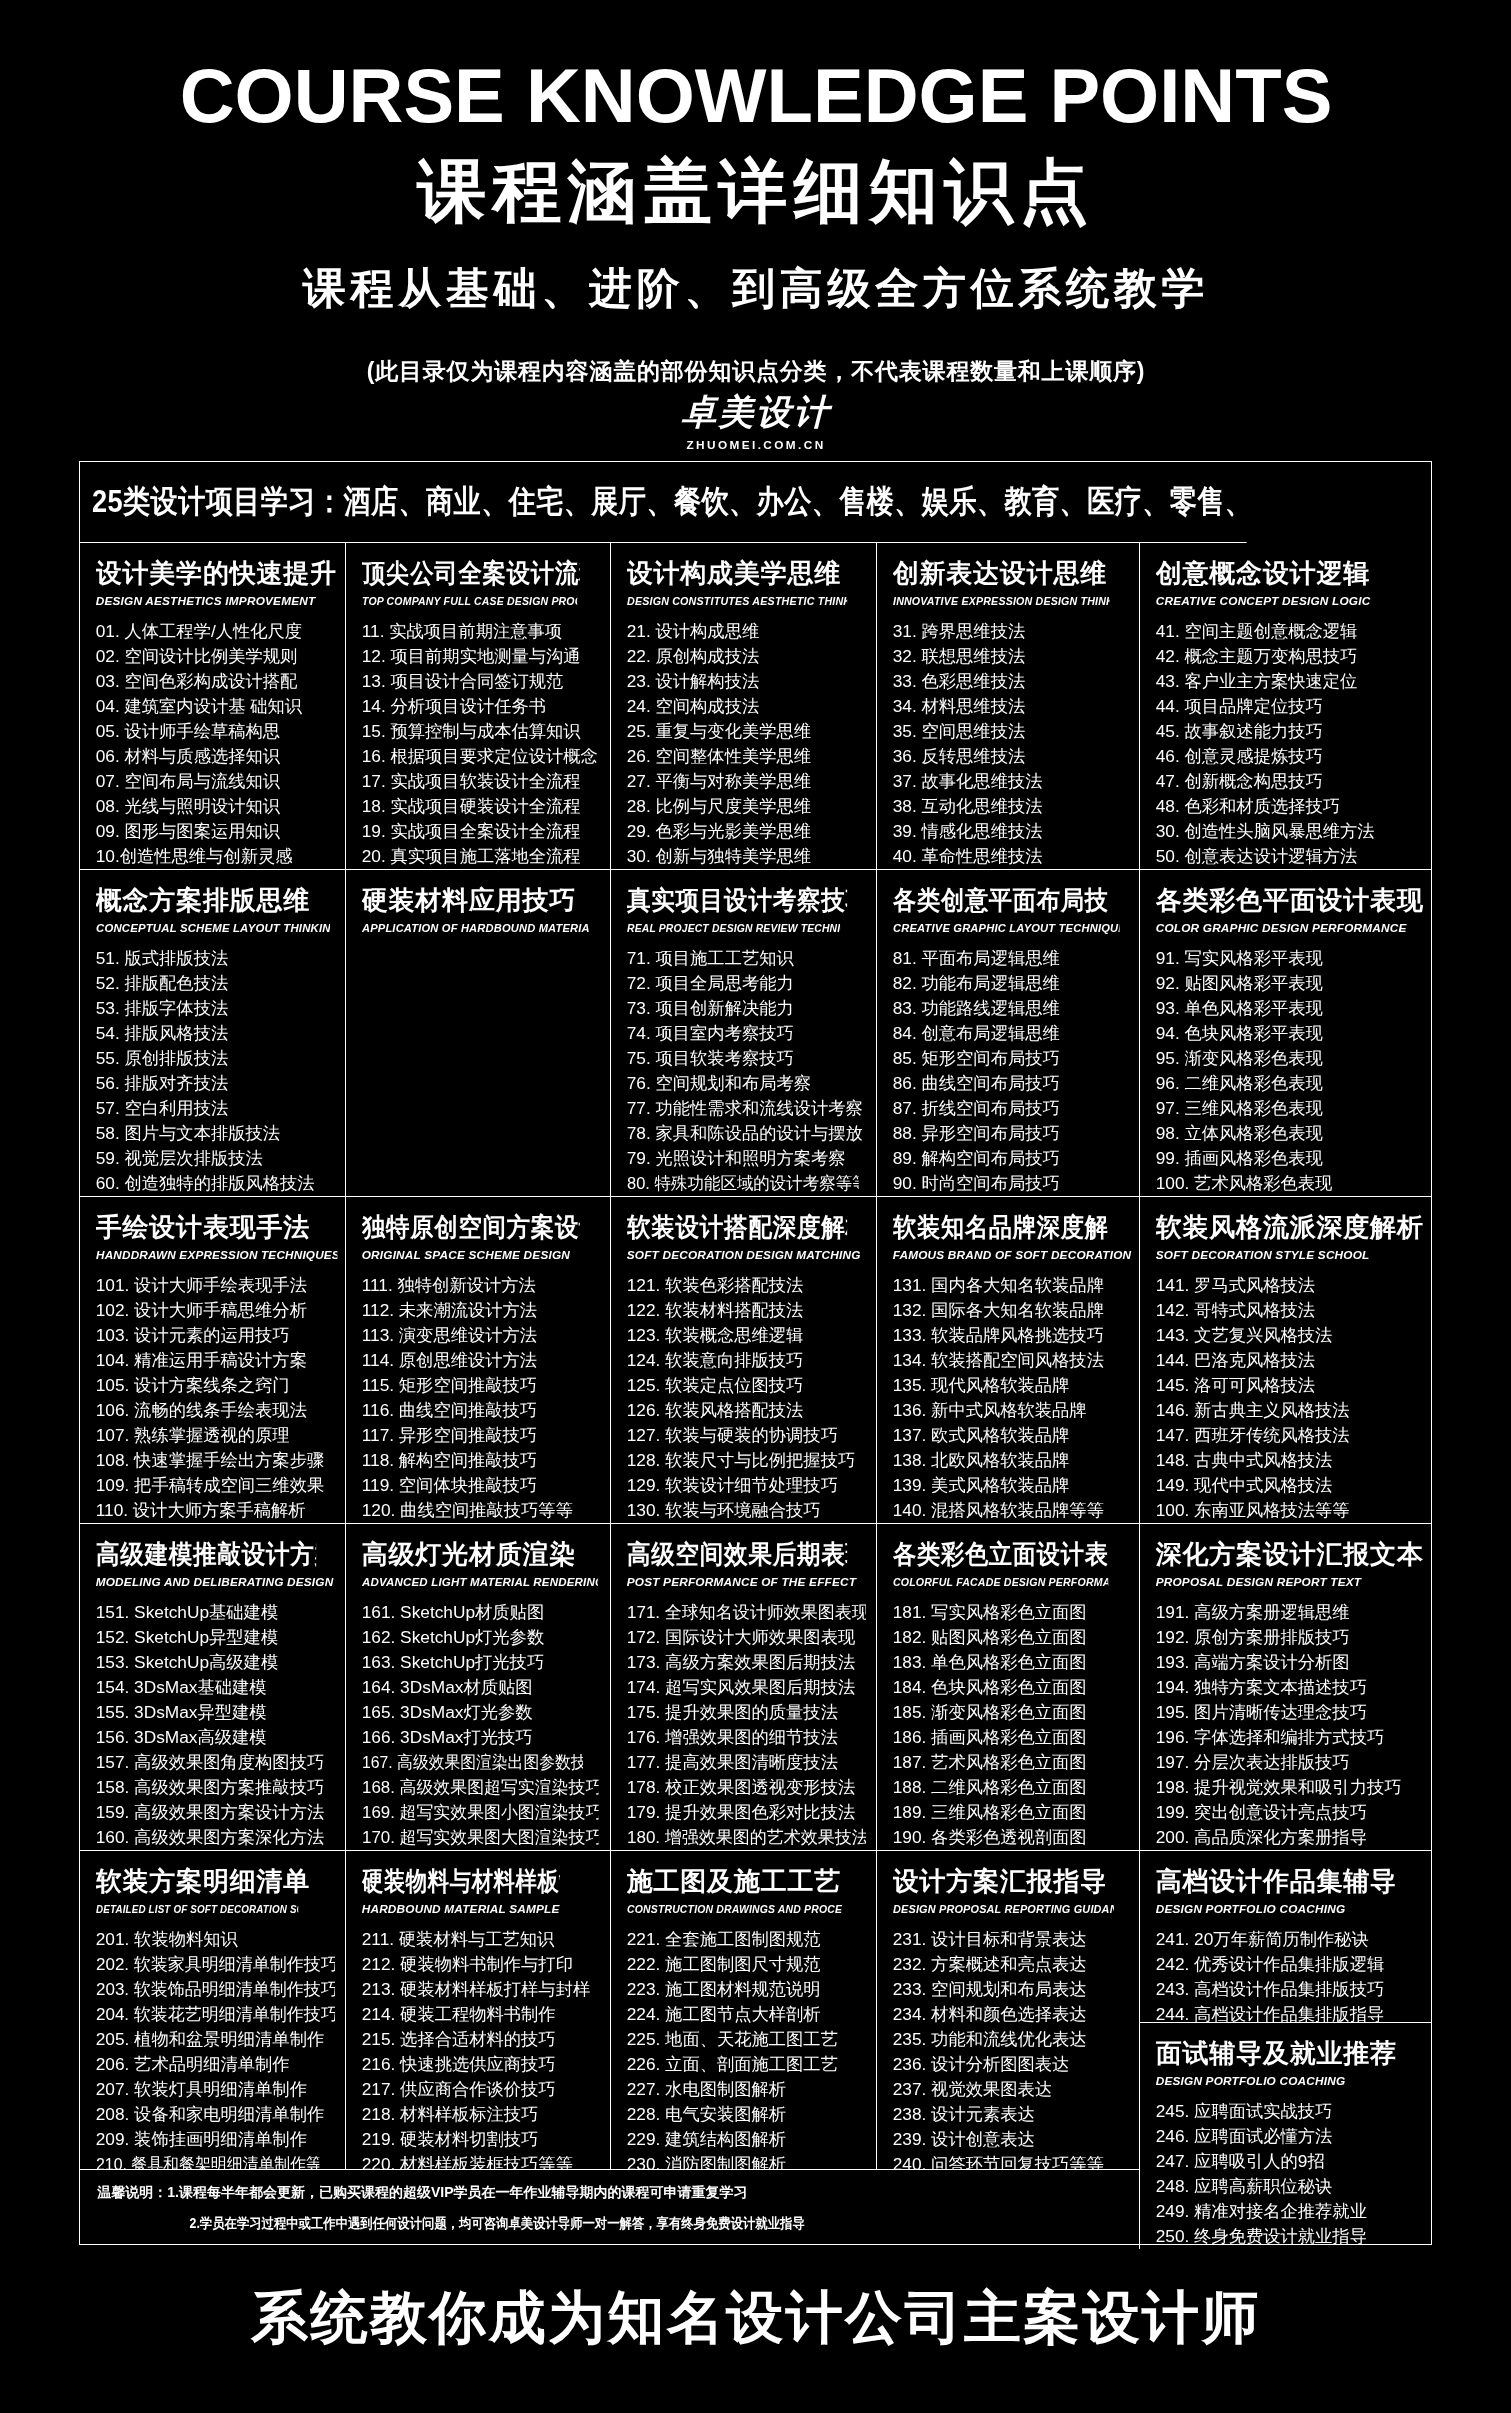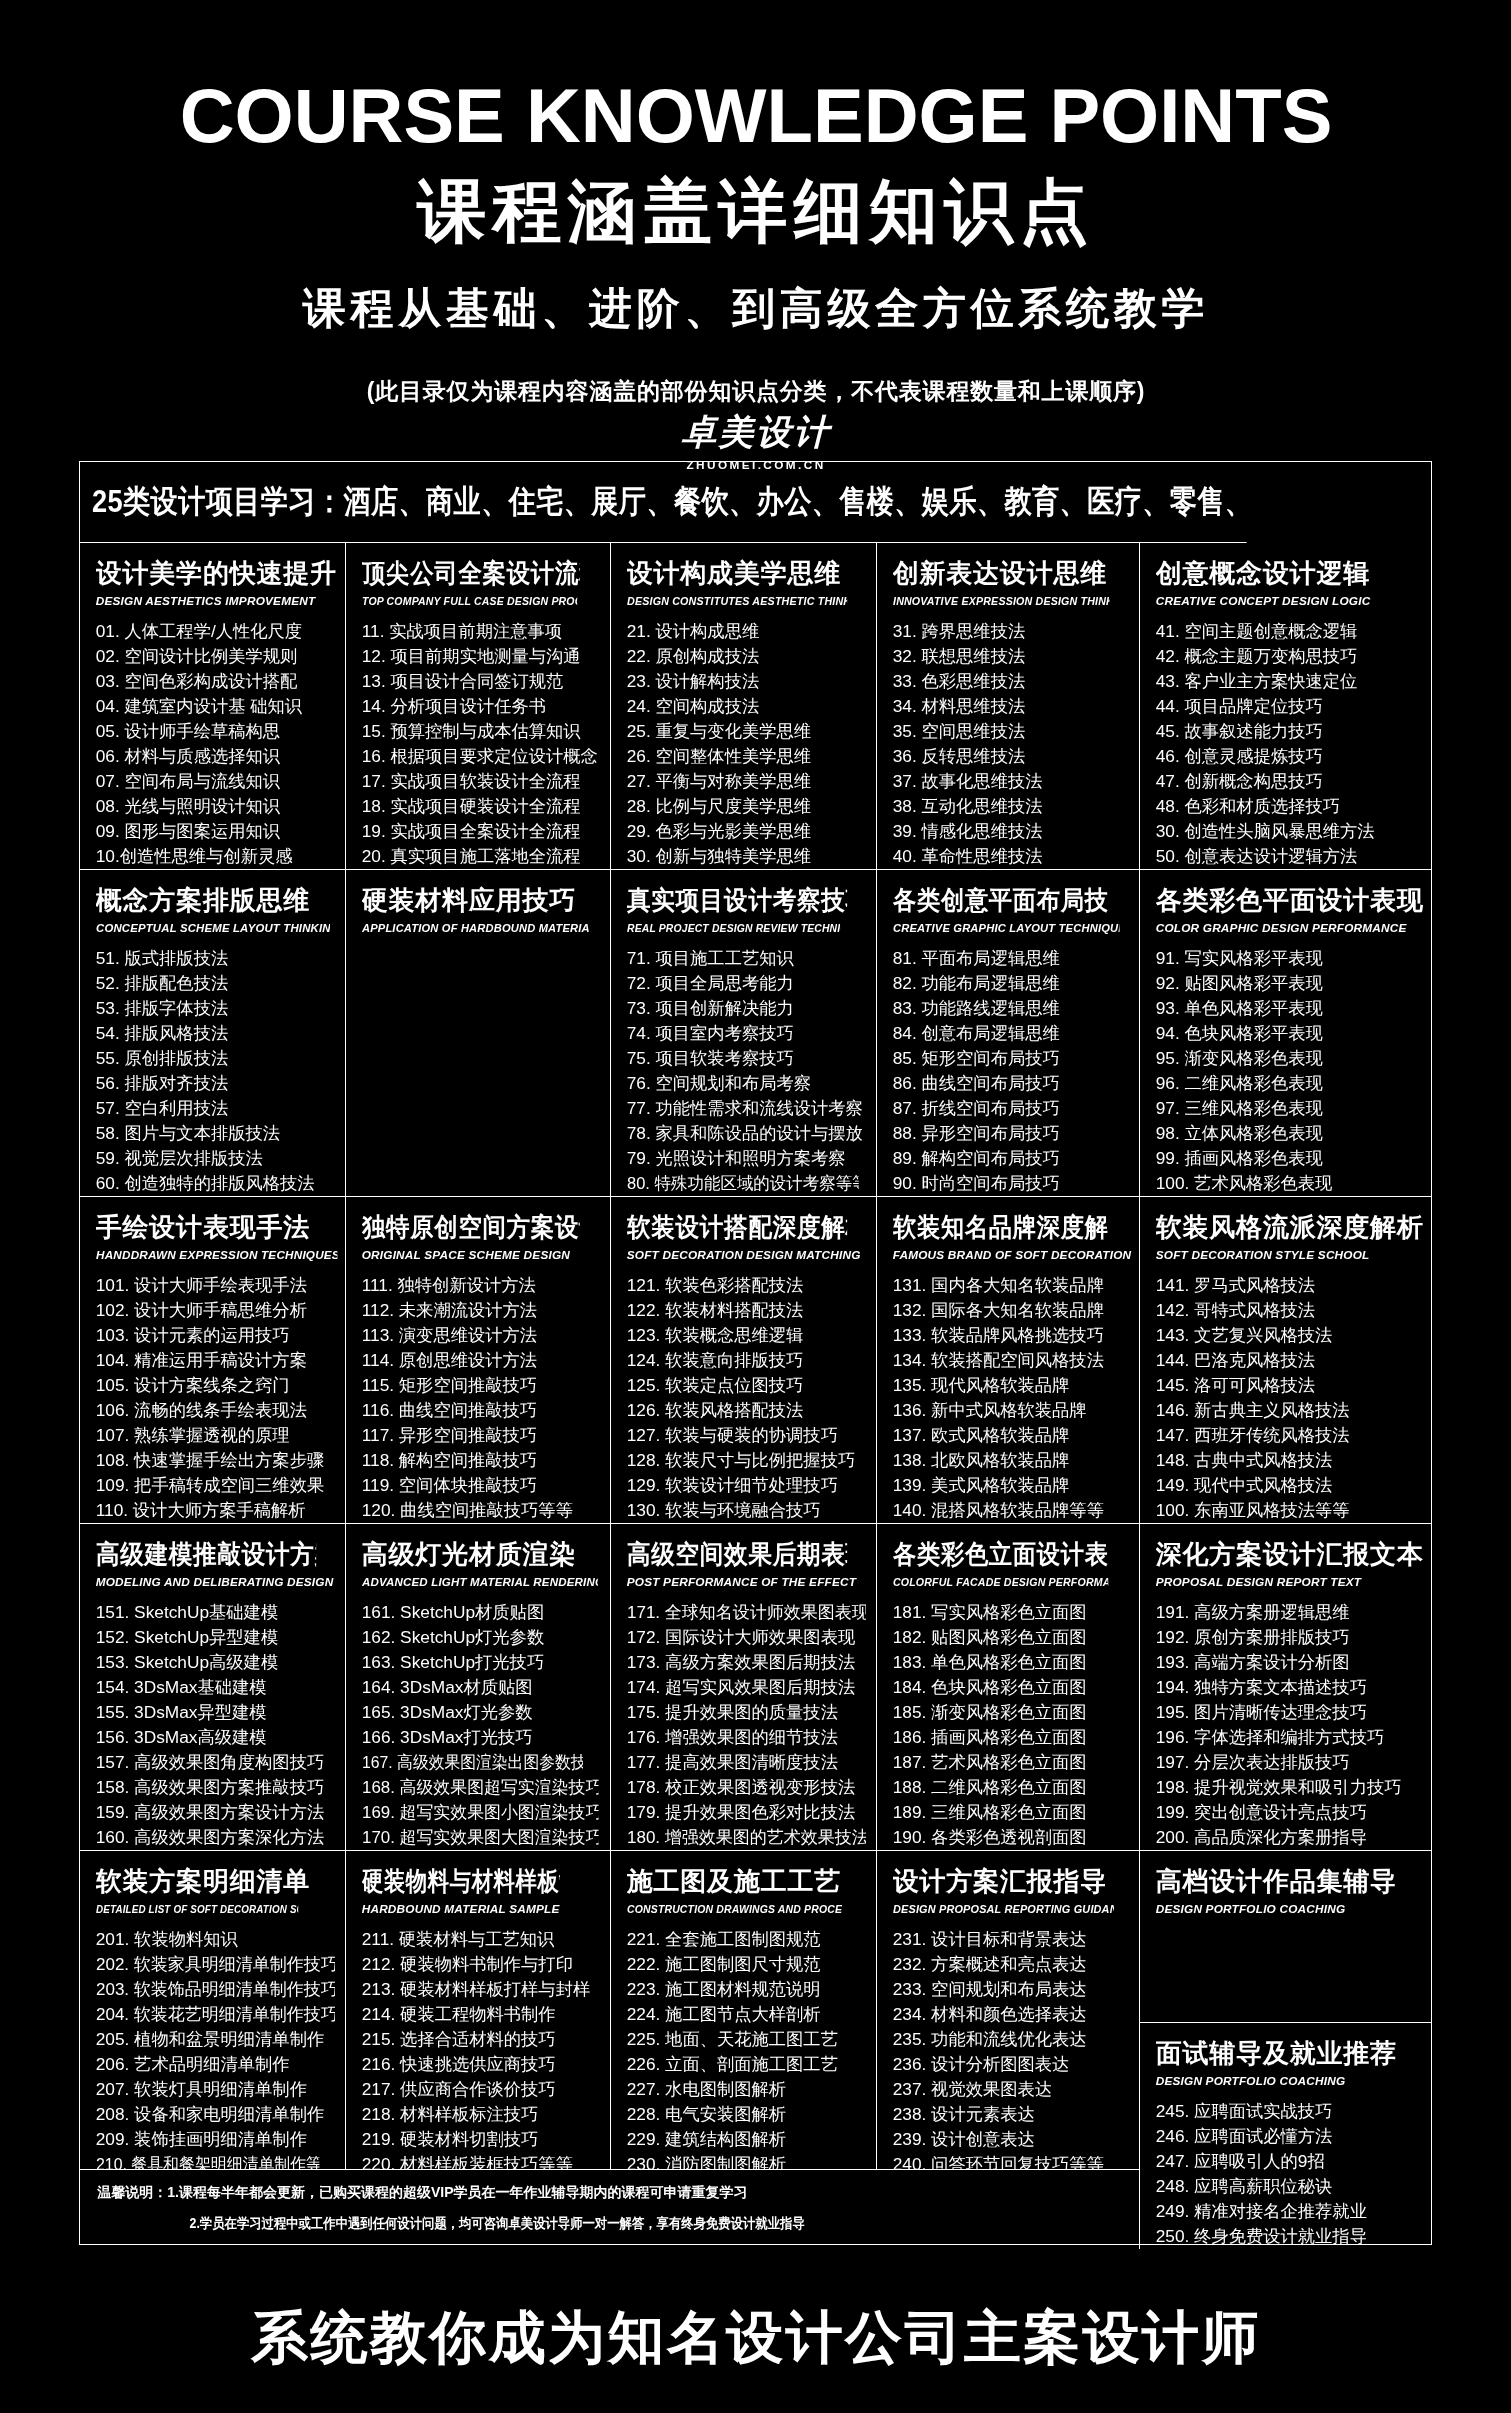--- a/index.html
+++ b/index.html
@@ -1,20 +1,20 @@
 <!DOCTYPE html>
 <html lang="zh" style="font-size:12.6px"><head>
 <meta charset="utf-8">
 <title>课程涵盖详细知识点</title>
 <style>
   *{box-sizing:border-box;margin:0;padding:0;}
   html,body{background:#000;}
   .page{position:relative;width:1512px;height:2413px;background:#000;color:#fff;
         font-family:"Liberation Sans","DejaVu Sans",sans-serif;overflow:hidden;}
-  .ctr{position:absolute;left:0;right:0;text-align:center;white-space:nowrap;overflow:hidden;margin-top:20px;}
+  .ctr{position:absolute;left:0;right:0;text-align:center;white-space:nowrap;overflow:hidden;}
   .title-en{top:52px;font-size:76px;font-weight:700;letter-spacing:0;}
   .title-cn{top:146px;font-size:69px;font-weight:700;letter-spacing:6.3px;}
   .subtitle{top:260px;font-size:43px;font-weight:700;letter-spacing:4.7px;}
   .hdr-note{top:356px;font-size:23px;font-weight:700;letter-spacing:0.8px;}
   .logo{top:389px;}
   .logo-cn{font-size:35px;font-weight:700;font-style:italic;letter-spacing:2.4px;}
   .logo-url{font-size:11.8px;font-weight:700;letter-spacing:2.4px;margin-top:2.4px;}
   .main-box{position:absolute;left:79px;top:461px;width:1353px;height:1784px;
             border:1.6px solid #fff;display:flex;flex-direction:column;}
   .banner{height:81px;border-bottom:1.6px solid #fff;display:flex;align-items:center;
@@ -424,20 +424,26 @@
             <div class="item fit">237. 视觉效果图表达</div>
             <div class="item fit">238. 设计元素表达</div>
             <div class="item fit">239. 设计创意表达</div>
             <div class="item fit">240. 问答环节回复技巧等等</div>
           </div>
         </section>
         <div class="cell stack last-col" style="grid-area: 5 / 5 / 7;">
           <section class="section box1">
             <h2 class="sec-title fit">高档设计作品集辅导</h2>
             <div class="sec-sub fit">DESIGN PORTFOLIO COACHING</div>
+            <div class="sec-items">
+              <div class="item fit">241. 20万年薪简历制作秘诀</div>
+              <div class="item fit">242. 优秀设计作品集排版逻辑</div>
+              <div class="item fit">243. 高档设计作品集排版技巧</div>
+              <div class="item fit">244. 高档设计作品集排版指导</div>
+            </div>
           </section>
           <section class="section box2">
             <h2 class="sec-title fit">面试辅导及就业推荐</h2>
             <div class="sec-sub fit">DESIGN PORTFOLIO COACHING</div>
             <div class="sec-items">
               <div class="item fit">245. 应聘面试实战技巧</div>
               <div class="item fit">246. 应聘面试必懂方法</div>
               <div class="item fit">247. 应聘吸引人的9招</div>
               <div class="item fit">248. 应聘高薪职位秘诀</div>
               <div class="item fit">249. 精准对接名企推荐就业</div>

